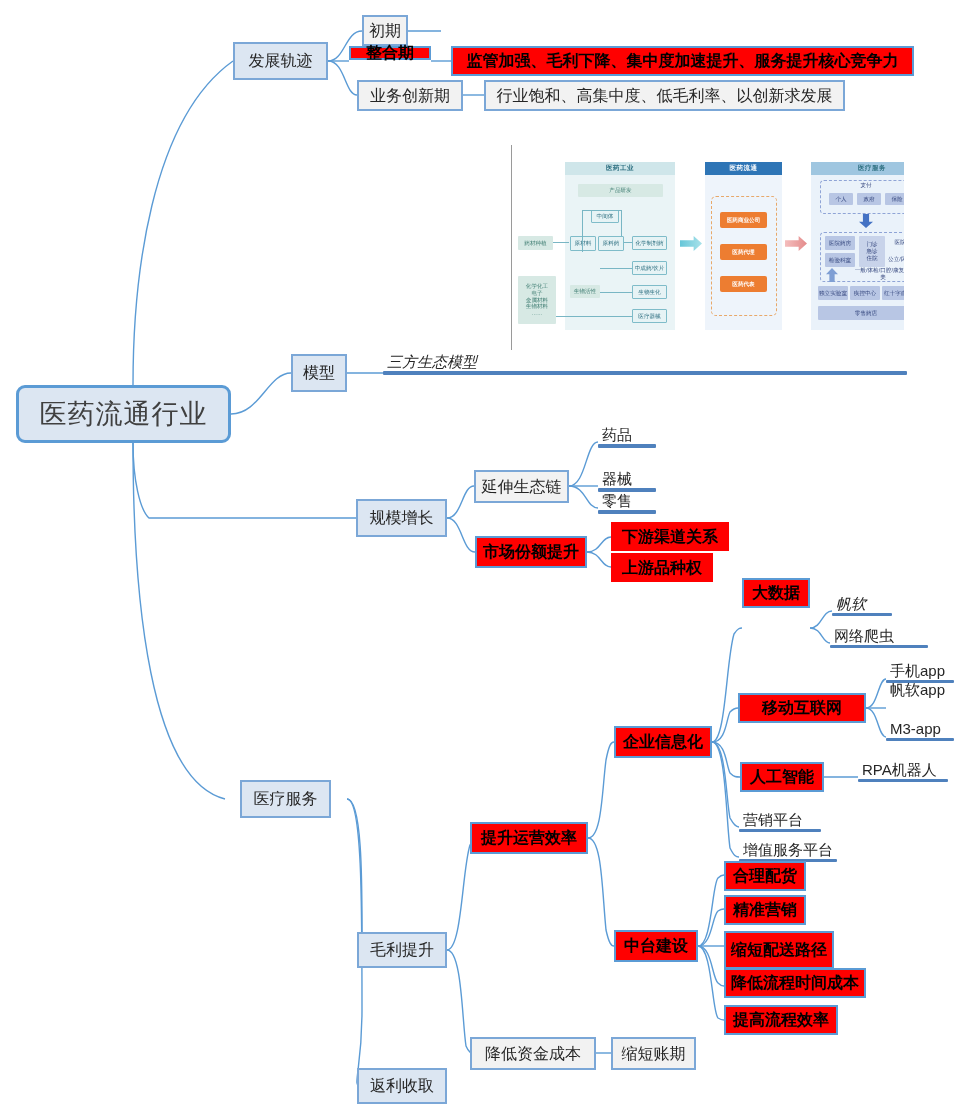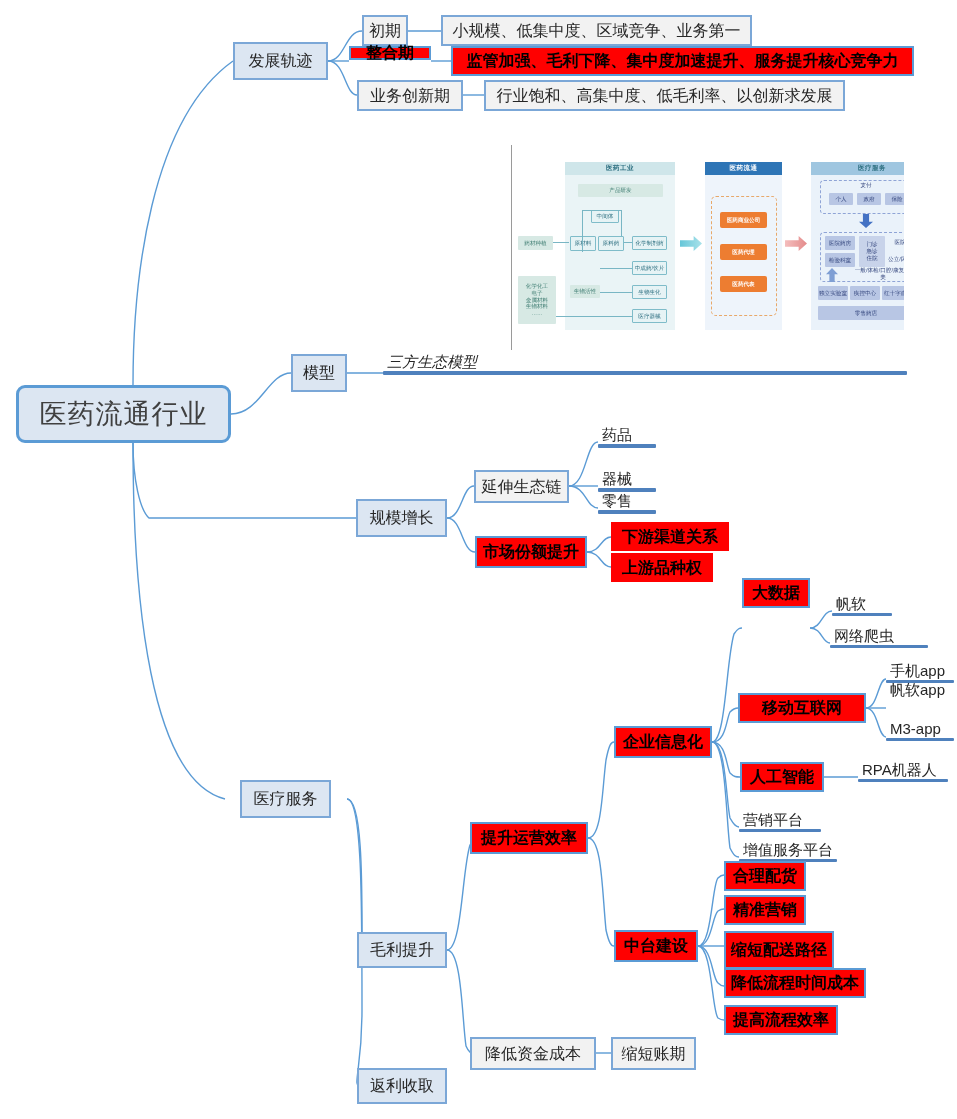--- a/index.html
+++ b/index.html
@@ -187,23 +187,20 @@
   <div class="node root" style="left:16px;top:385px;width:215px;height:58px;">
     <span>医药流通行业</span>
   </div>
 
   <div class="node plain lvl1" style="left:233px;top:42px;width:95px;height:38px;">
     <span>发展轨迹</span>
   </div>
 
   <div class="node plain" style="left:362px;top:15px;width:46px;height:31px;">
     <span>初期</span>
-  </div>
-  <div class="node plain" style="left:441px;top:15px;width:311px;height:31px;">
-    <span>小规模、低集中度、区域竞争、业务第一</span>
   </div>
 
   <div class="node red" style="left:349px;top:46px;width:82px;height:14px;">
     <span>整合期</span>
   </div>
   <div class="node red" style="left:451px;top:46px;width:463px;height:30px;">
     <span>监管加强、毛利下降、集中度加速提升、服务提升核心竞争力</span>
   </div>
 
   <div class="node plain" style="left:357px;top:80px;width:106px;height:31px;">
@@ -410,21 +407,21 @@
     <span>缩短账期</span>
   </div>
 
   <div class="node red" style="left:614px;top:726px;width:98px;height:32px;">
     <span>企业信息化</span>
   </div>
 
   <div class="node red" style="left:742px;top:578px;width:68px;height:30px;">
     <span>大数据</span>
   </div>
-  <div class="uline" style="left:832px;top:595px;width:60px;height:21px;">
+  <div class="uline" style="left:832px;top:595px;width:60px;height:21px;font-style:italic;">
     <span class="txt">帆软</span>
     <span class="rule"></span>
   </div>
   <div class="uline" style="left:830px;top:627px;width:98px;height:21px;">
     <span class="txt">网络爬虫</span>
     <span class="rule"></span>
   </div>
 
   <div class="node red" style="left:738px;top:693px;width:128px;height:30px;">
     <span>移动互联网</span>

